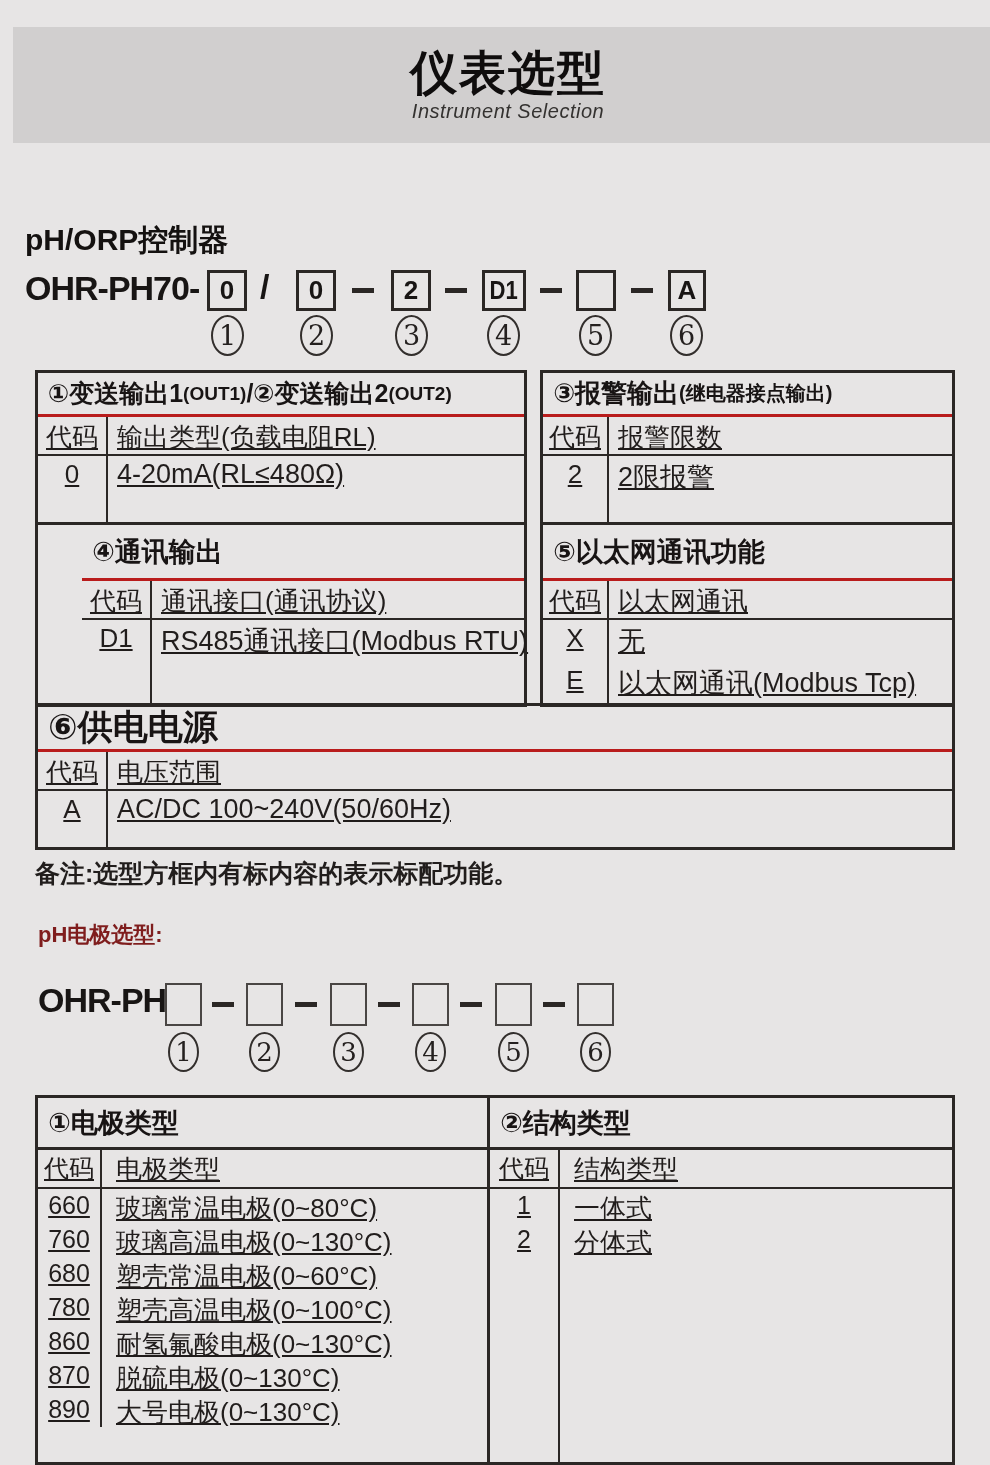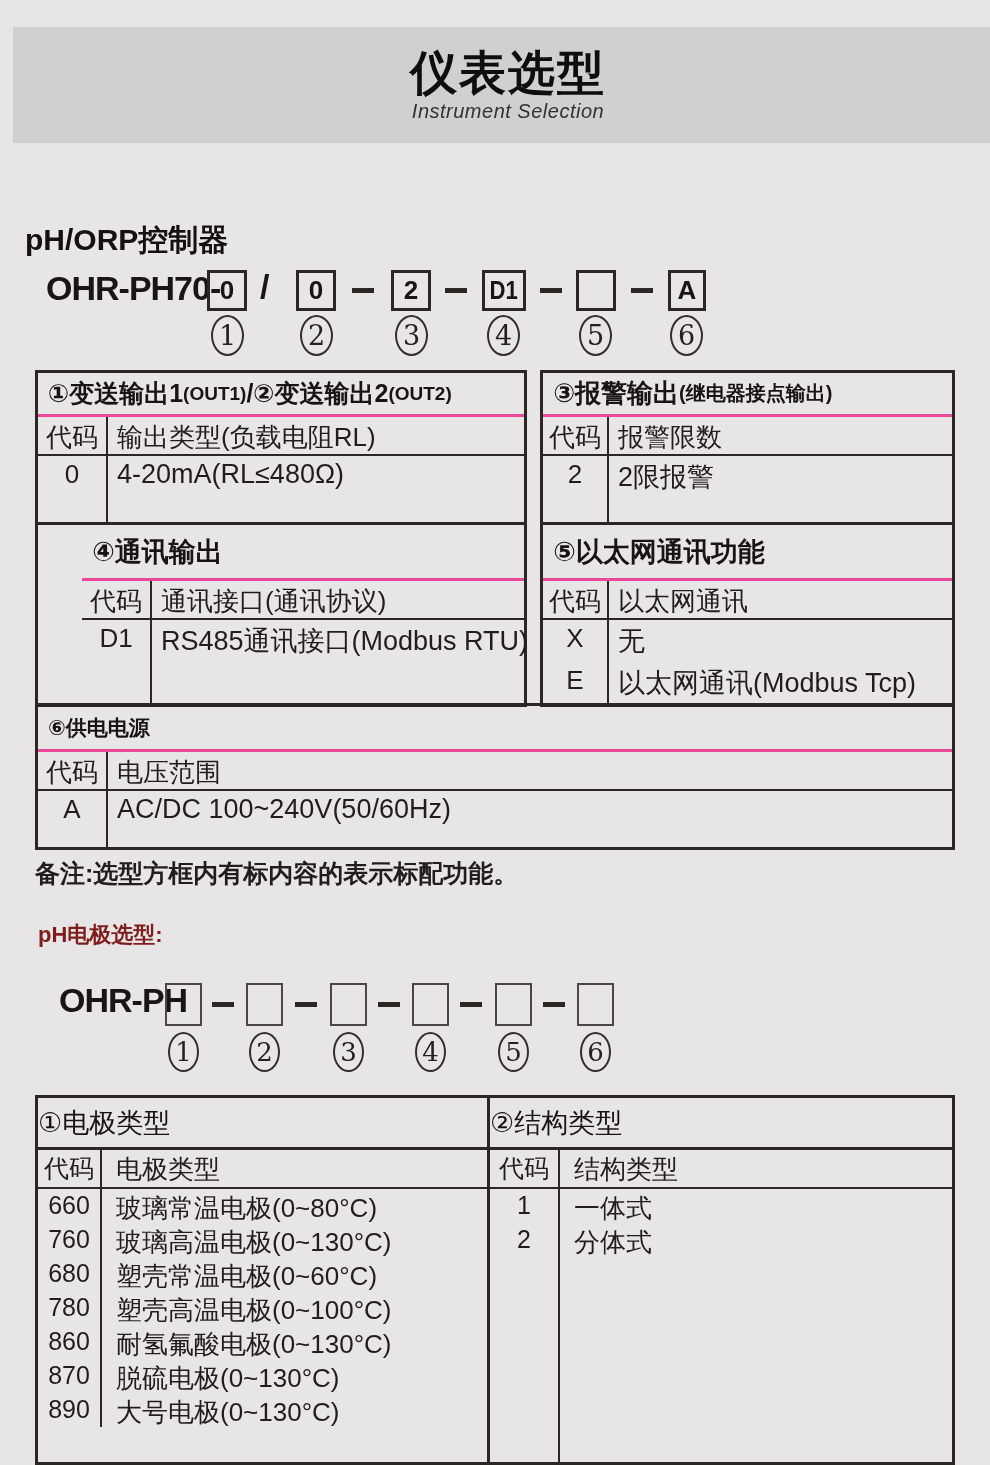--- a/index.html
+++ b/index.html
@@ -15,56 +15,56 @@
   .band .title{font-size:47px;font-weight:700;letter-spacing:2px;color:#0f0d0d;line-height:1.1;}
   .band .subtitle{font-size:20px;color:#343230;margin-top:2px;letter-spacing:0.5px;font-style:italic;}
 
   
   .h-controller{position:absolute;left:25px;top:220px;font-size:30px;font-weight:600;color:#141110;}
   .h-electrode{position:absolute;left:38px;top:920px;font-size:22px;font-weight:700;color:#7f1d1d;}
   .note{position:absolute;left:35px;top:857px;font-size:25px;font-weight:700;color:#211d1c;}
 
   
   .codeline{position:absolute;left:0;width:990px;}
-  .codeline .prefix{position:absolute;font-size:34px;font-weight:600;letter-spacing:-1px;color:#181514;margin-left:21px;}
+  .codeline .prefix{position:absolute;font-size:34px;font-weight:600;letter-spacing:-1px;color:#181514;}
   .mbox{position:absolute;box-sizing:border-box;border:3px solid #2b2725;background:transparent;
     display:flex;align-items:center;justify-content:center;font-size:26px;font-weight:700;color:#181514;}
   .mbox.thin{border-width:2px;border-color:#4a4644;}
   .mbox .cond{transform:scaleX(0.85);}
   .slash{position:absolute;font-size:34px;font-weight:600;color:#181514;}
   .dash{position:absolute;width:22px;height:5px;background:#2b2725;}
   .circ{position:absolute;box-sizing:border-box;border:2px solid #332f2d;border-radius:50%;
     display:flex;align-items:center;justify-content:center;
     font-family:"DejaVu Serif","Liberation Serif",serif;color:#24201f;}
   .circ.big{width:33px;height:41px;font-size:27px;}
   .circ.sm{width:31px;height:40px;font-size:26px;}
 
   
   .tbl{position:absolute;box-sizing:border-box;border:3px solid #2b2725;background:transparent;}
-  .tbl .th{box-sizing:border-box;border-bottom:3px solid #ec4899;display:flex;align-items:center;
+  .tbl .th{box-sizing:border-box;border-bottom:3px solid #b91c1c;display:flex;align-items:center;
     padding-left:10px;font-weight:700;color:#181414;white-space:nowrap;}
   .tbl .th .big{font-size:25px;}
   .tbl .th .small{font-size:19px;}
-  .row{box-sizing:border-box;display:flex;align-items:stretch;}
+  .row{box-sizing:border-box;display:flex;align-items:stretch;text-decoration:underline;}
   .row .code{box-sizing:border-box;border-right:2px solid #2b2725;display:flex;
     justify-content:center;align-items:flex-start;padding-top:3px;flex:0 0 auto;
     font-size:26px;color:#211d1c;}
   .row .desc{box-sizing:border-box;flex:1 1 auto;padding-left:9px;padding-top:3px;
     font-size:27px;color:#211d1c;white-space:nowrap;}
   .row.hdr{border-bottom:2px solid #2b2725;}
   .row.hdr .code,.row.hdr .desc{font-size:26px;}
 
   
   .etbl{position:absolute;left:35px;top:1095px;width:920px;height:370px;box-sizing:border-box;
     border:3px solid #2b2725;display:flex;overflow:hidden;}
   .esec{box-sizing:border-box;display:flex;flex-direction:column;}
   .esec.left{width:452px;border-right:3px solid #2b2725;}
   .esec.right{flex:1;}
   .esec .th{box-sizing:border-box;height:52px;border-bottom:3px solid #2b2725;display:flex;
-    align-items:center;padding-left:0;font-size:27px;font-weight:400;color:#181414;}
+    align-items:center;padding-left:10px;font-size:27px;font-weight:700;color:#181414;}
   .esec .row{height:37px;}
   .esec .row.hdr{height:39px;}
   .esec .row.data{height:34px;}
   .esec .row .code{padding-top:2px;font-size:25px;}
   .esec .row .desc{padding-left:14px;padding-top:2px;font-size:26px;}
   .esec.left .code{width:64px;}
   .esec.right .code{width:70px;}
 </style>
 </head>
 <body>
@@ -165,21 +165,21 @@
     <div class="code" style="width:66px;">X</div>
     <div class="desc">无</div>
   </div>
   <div class="row" style="height:42px;">
     <div class="code" style="width:66px;">E</div>
     <div class="desc">以太网通讯(Modbus Tcp)</div>
   </div>
 </div>
 
 <div class="tbl" style="left:35px;top:703px;width:920px;">
-  <div class="th" style="height:46px;font-size:21px;">⑥供电电源</div>
+  <div class="th" style="height:46px;font-size:35px;">⑥供电电源</div>
   <div class="row hdr" style="height:39px;">
     <div class="code" style="width:70px;">代码</div>
     <div class="desc">电压范围</div>
   </div>
   <div class="row" style="height:56px;">
     <div class="code" style="width:70px;">A</div>
     <div class="desc">AC/DC 100~240V(50/60Hz)</div>
   </div>
 </div>
 

